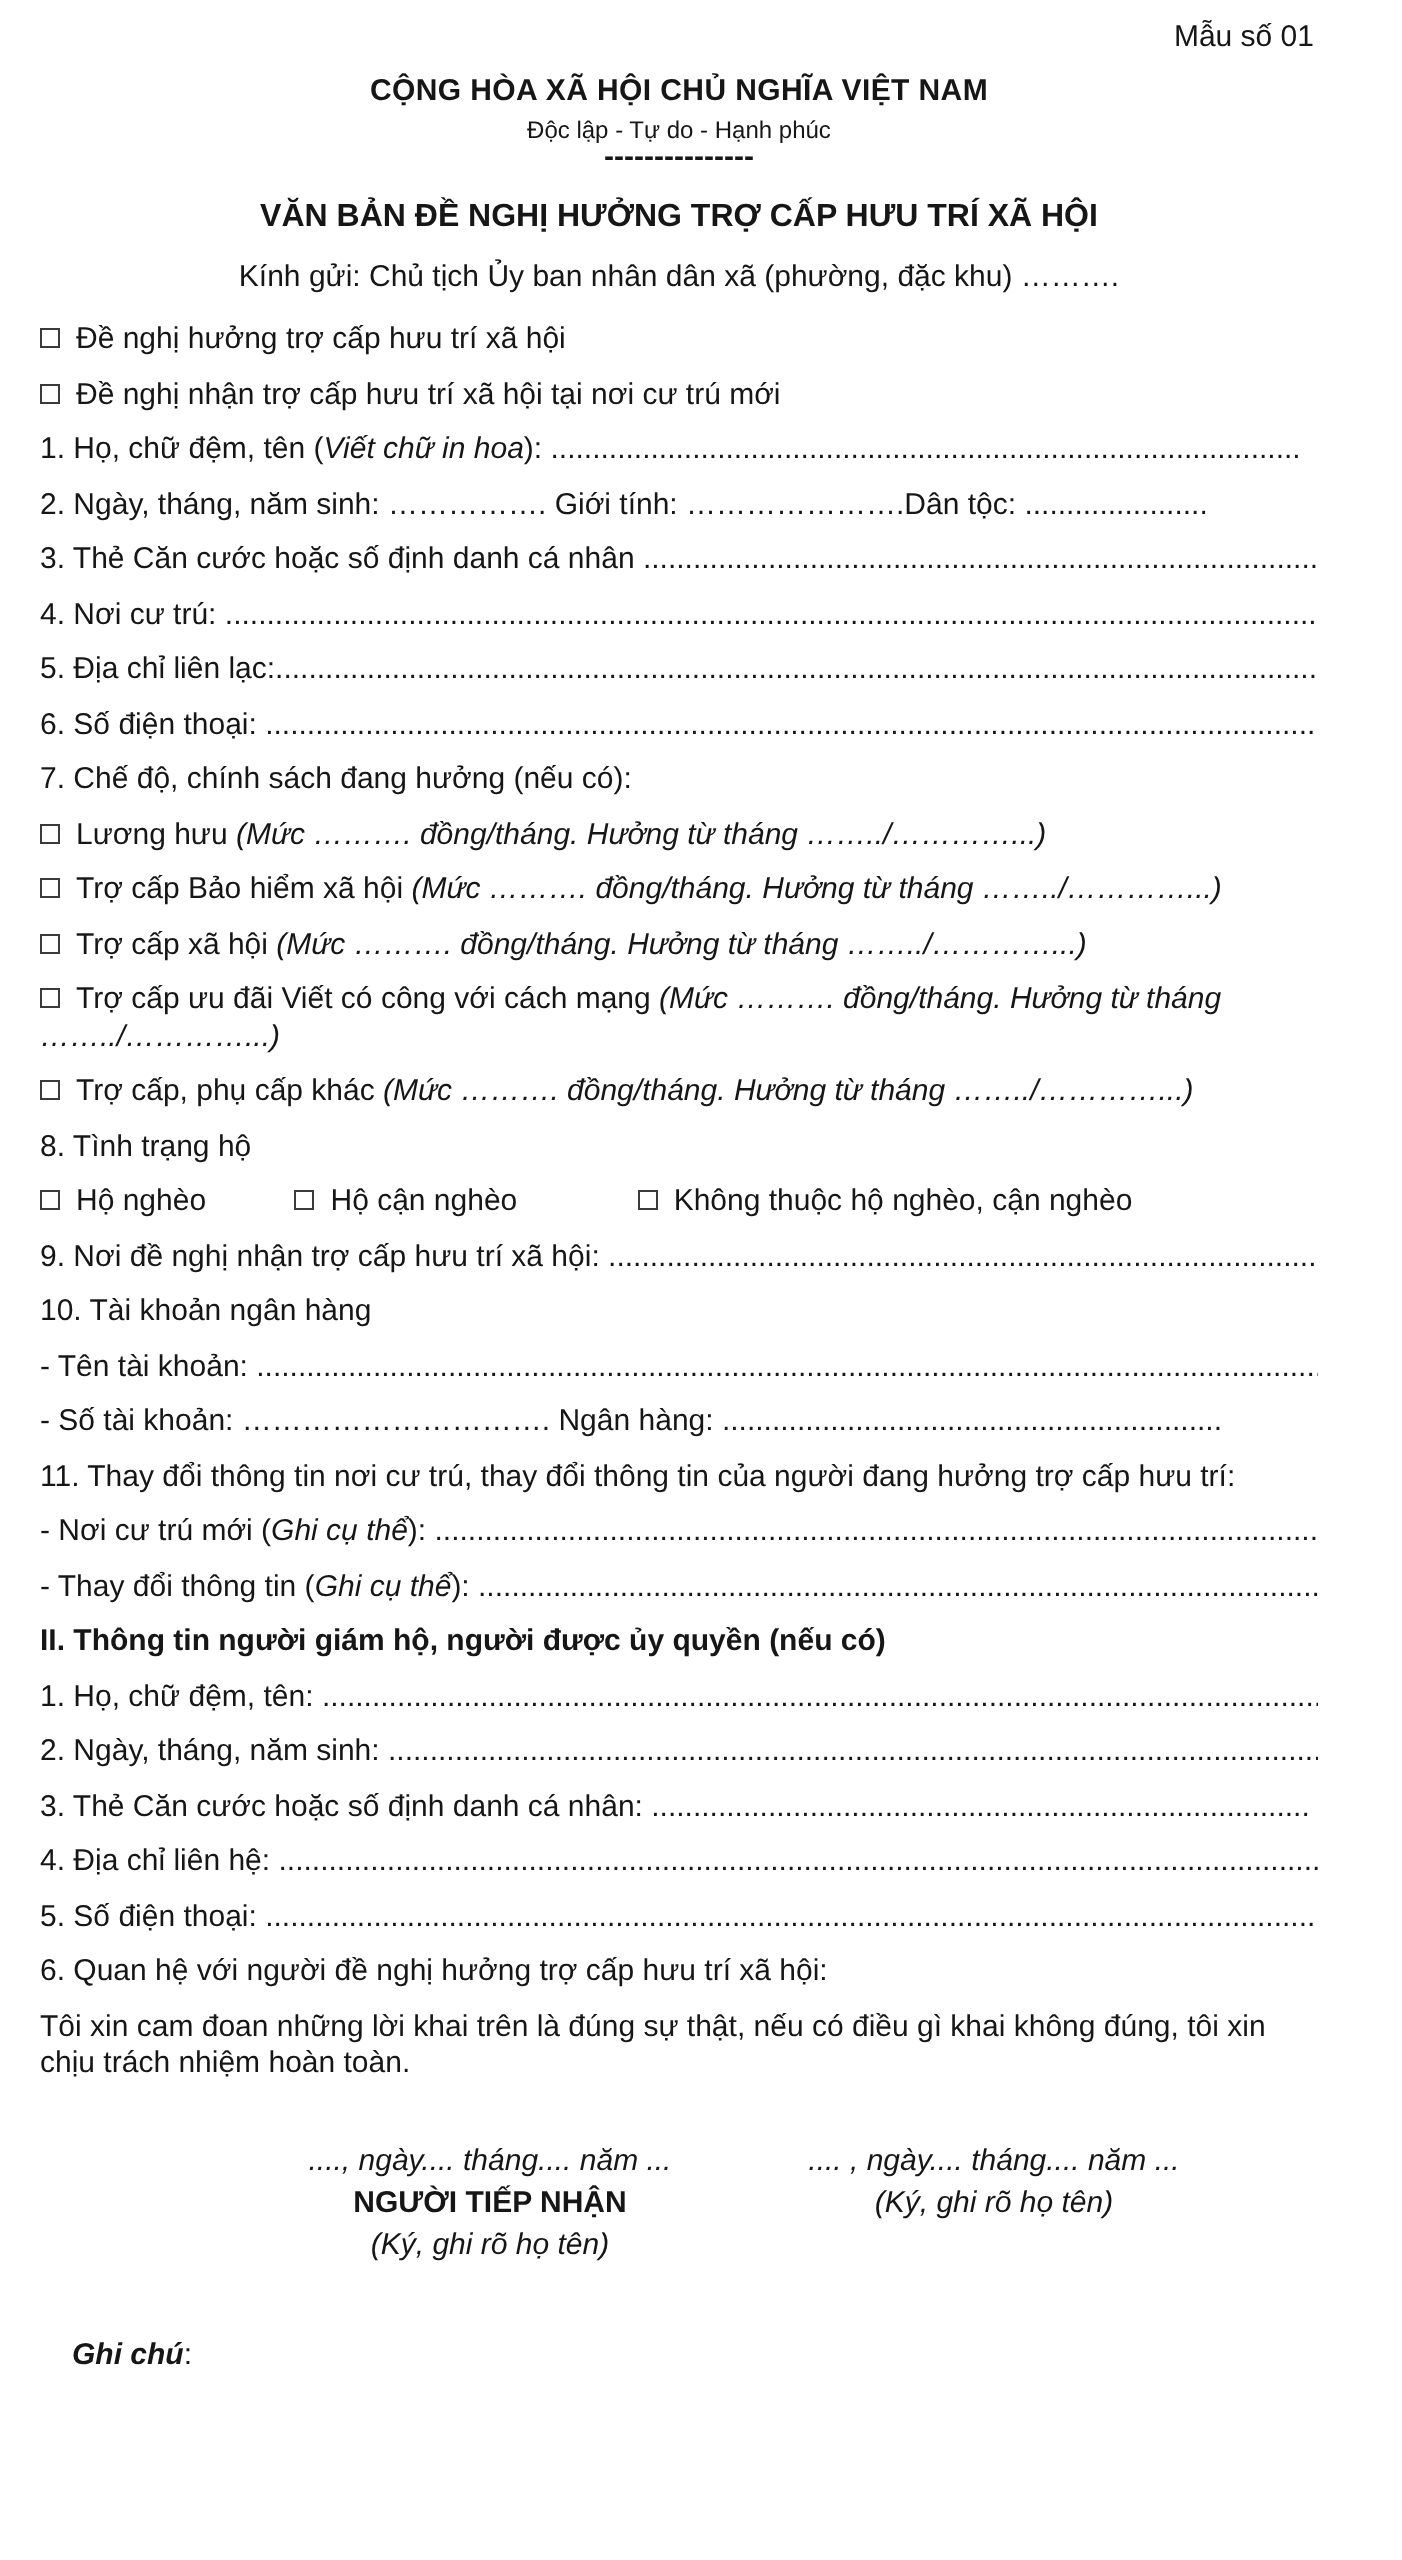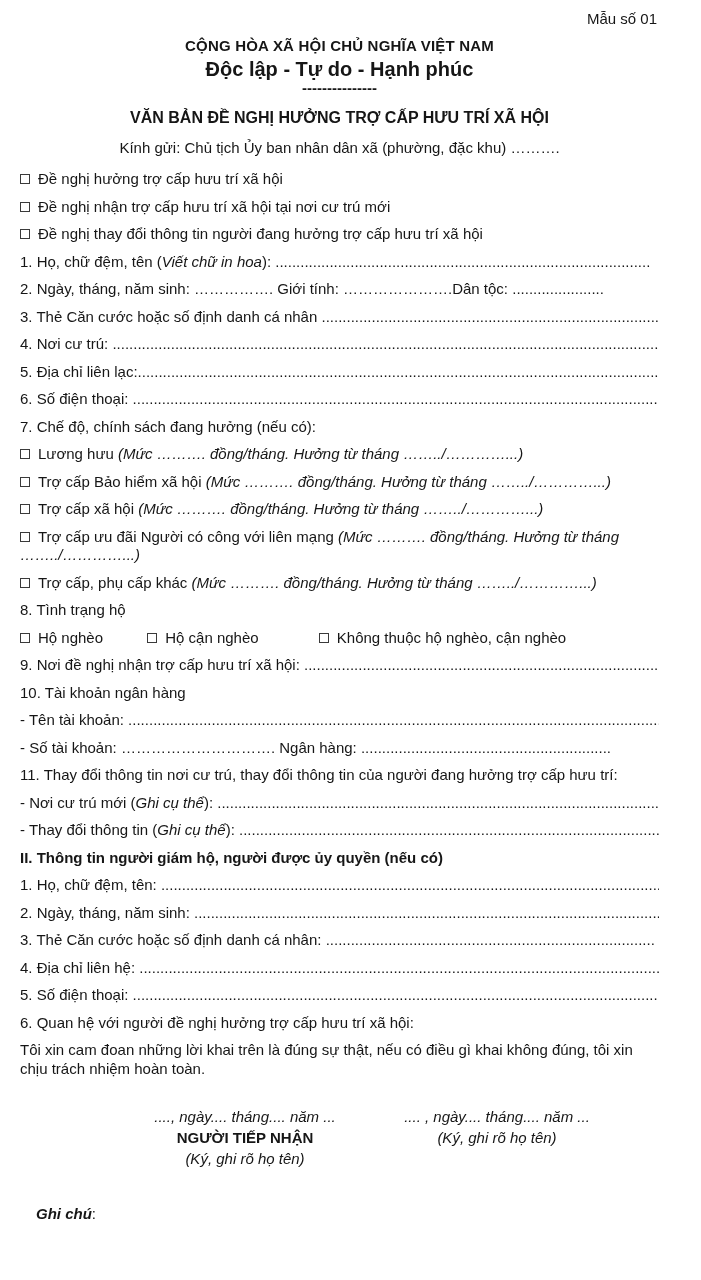--- a/index.html
+++ b/index.html
@@ -8,21 +8,21 @@
     background:#ffffff; color:#161616;
     font-family:"Liberation Sans", sans-serif;
     font-size:15px;
   }
   .page { box-sizing:border-box; width:701px; height:1280px; padding:6px 42px 0 20px; }
   .right { text-align:right; }
   .center { text-align:center; }
   i { font-style:italic; }
   .form-no { margin:4px 2px 10px 0; }
   .nation { font-weight:bold; font-size:15px; letter-spacing:.2px; }
-  .motto  { font-weight:bold; font-size:20px; margin-top:4px; }
+  .motto  { font-weight:normal; font-size:12px; margin-top:4px; }
   .divider { font-weight:bold; line-height:10px; margin-top:2px; letter-spacing:0; }
   .doc-title { font-weight:bold; font-size:16px; margin-top:16px; }
   .recipient { margin-top:12px; margin-bottom:14px; }
   .line { margin-bottom:9px; line-height:18.5px; }
   .trunc { white-space:nowrap; overflow:hidden; }
   .heading { font-weight:bold; }
   .cb {
     display:inline-block; width:8px; height:8px;
     border:1.2px solid #3a3a3a; margin-right:8px;
     vertical-align:baseline; background:#fff;
@@ -53,23 +53,20 @@
   <div class="center doc-title">VĂN BẢN ĐỀ NGHỊ HƯỞNG TRỢ CẤP HƯU TRÍ XÃ HỘI</div>
   <div class="center recipient">Kính gửi: Chủ tịch Ủy ban nhân dân xã (phường, đặc khu) ……….</div>
 
 
   <div class="line">
     <span class="cb"></span><span>Đề nghị hưởng trợ cấp hưu trí xã hội</span>
   </div>
   <div class="line">
     <span class="cb"></span><span>Đề nghị nhận trợ cấp hưu trí xã hội tại nơi cư trú mới</span>
   </div>
-  <div class="line">
-    <span class="cb"></span><span>Đề nghị thay đổi thông tin người đang hưởng trợ cấp hưu trí xã hội</span>
-  </div>
 
 
   <div class="line trunc">
     <span>1. Họ, chữ đệm, tên (</span><i>Viết chữ in hoa</i><span>): ..........................................................................................</span>
   </div>
   <div class="line trunc">2. Ngày, tháng, năm sinh: ……………. Giới tính: ………………….Dân tộc: ......................</div>
   <div class="line trunc">3. Thẻ Căn cước hoặc số định danh cá nhân ..........................................................................................</div>
   <div class="line trunc">4. Nơi cư trú: ..................................................................................................................................................</div>
   <div class="line trunc">5. Địa chỉ liên lạc:................................................................................................................................................</div>
   <div class="line trunc">6. Số điện thoại: ..............................................................................................................................................</div>
@@ -78,21 +75,21 @@
   <div class="line">
     <span class="cb"></span><span>Lương hưu </span><i>(Mức ………. đồng/tháng. Hưởng từ tháng ……../…………...)</i>
   </div>
   <div class="line">
     <span class="cb"></span><span>Trợ cấp Bảo hiểm xã hội </span><i>(Mức ………. đồng/tháng. Hưởng từ tháng ……../…………...)</i>
   </div>
   <div class="line">
     <span class="cb"></span><span>Trợ cấp xã hội </span><i>(Mức ………. đồng/tháng. Hưởng từ tháng ……../…………...)</i>
   </div>
   <div class="line">
-    <span class="cb"></span><span>Trợ cấp ưu đãi Người có công với liên mạng </span><i>(Mức ………. đồng/tháng. Hưởng từ tháng ……../…………...)</i>
+    <span class="cb"></span><span>Trợ cấp ưu đãi Viết có công với cách mạng </span><i>(Mức ………. đồng/tháng. Hưởng từ tháng ……../…………...)</i>
   </div>
   <div class="line">
     <span class="cb"></span><span>Trợ cấp, phụ cấp khác </span><i>(Mức ………. đồng/tháng. Hưởng từ tháng ……../…………...)</i>
   </div>
 
   <div class="line">8. Tình trạng hộ</div>
 
   <div class="line hh-row">
     <span class="hh-item1"><span class="cb"></span><span>Hộ nghèo</span></span>
     <span class="hh-item2"><span class="cb"></span><span>Hộ cận nghèo</span></span>

